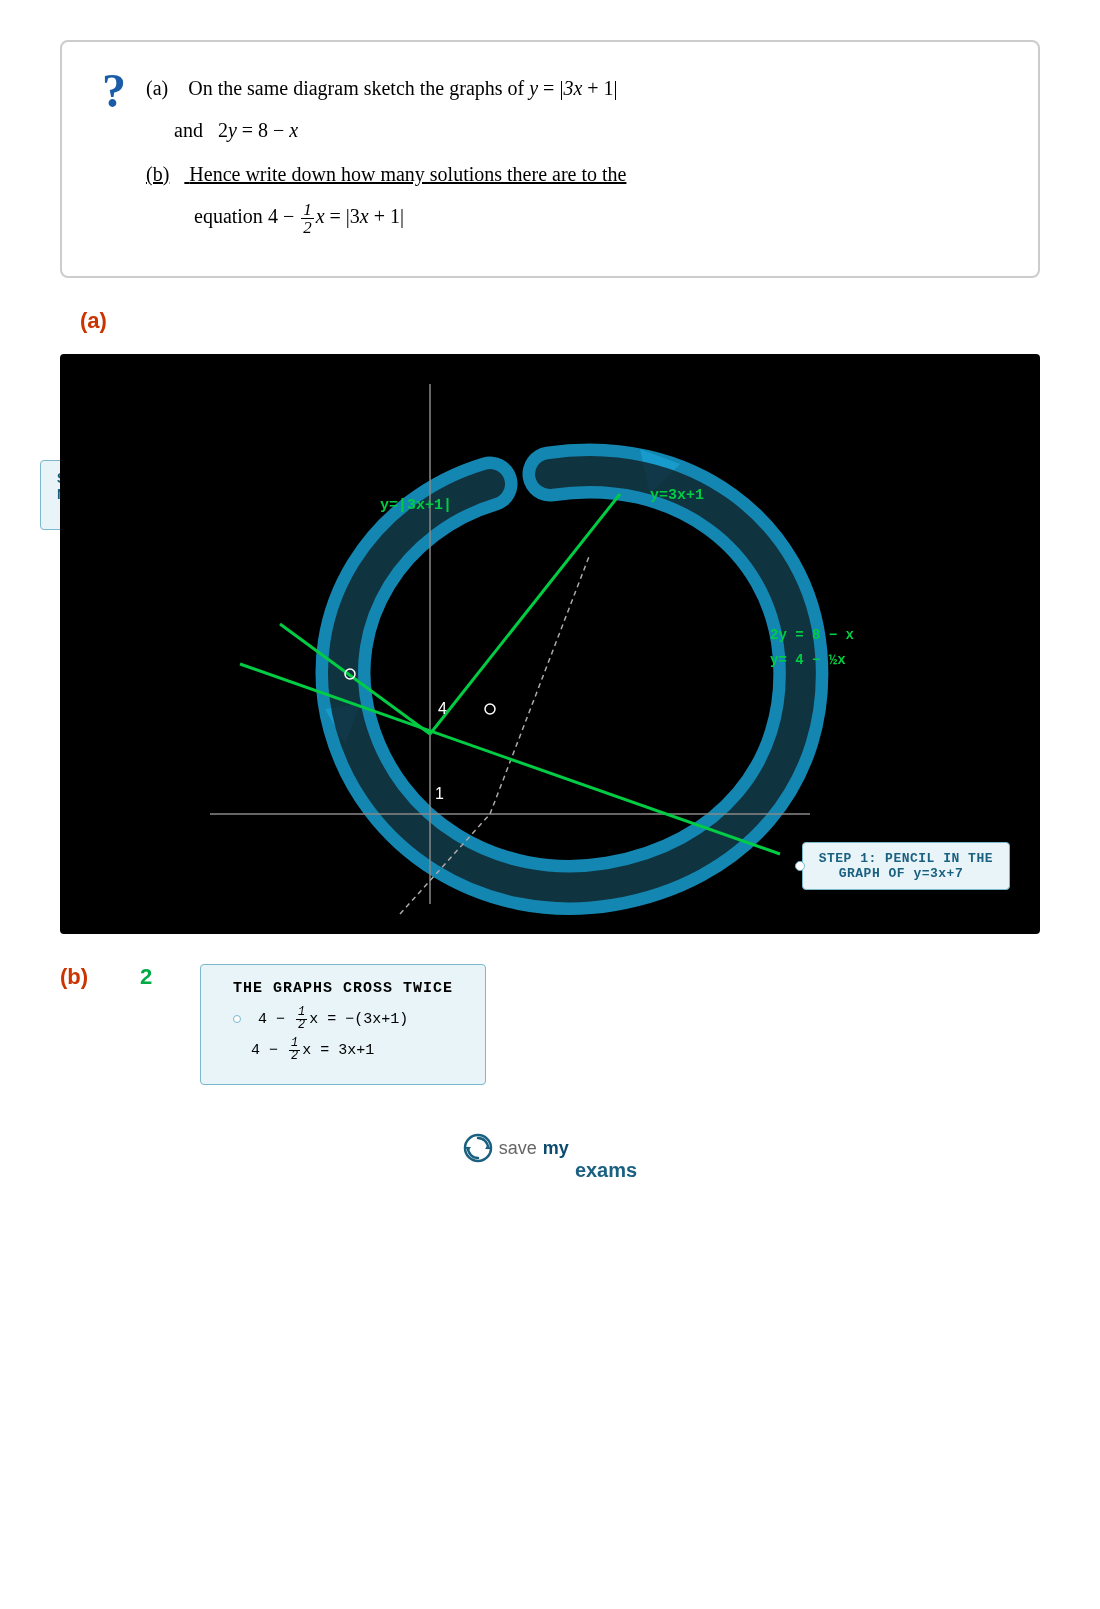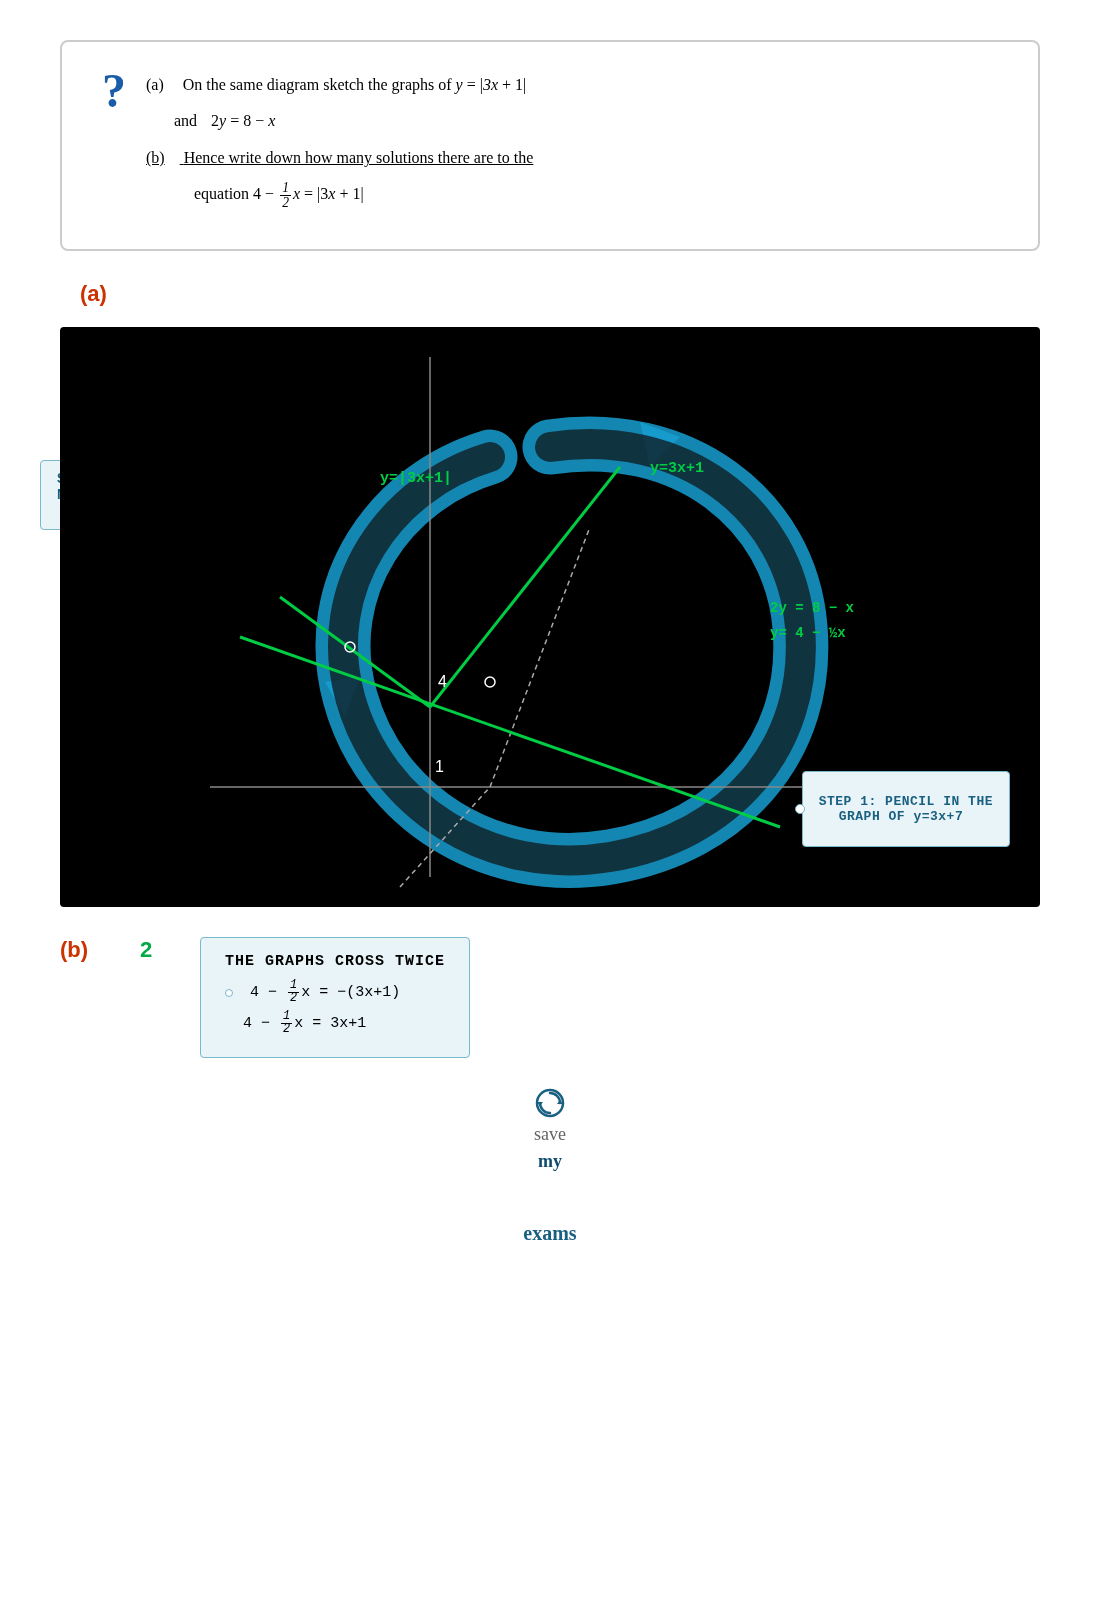--- a/index.html
+++ b/index.html
@@ -29,21 +29,21 @@
       font-size: 48px;
       color: #1a5ca8;
       font-weight: bold;
       line-height: 1;
       margin-top: -5px;
     }
     .question-content {
       flex: 1;
     }
     .question-part {
-      font-size: 16px;
+      font-size: 20px;
       margin-bottom: 10px;
       line-height: 1.6;
     }
     .question-part span {
       font-weight: normal;
     }
     .part-label {
       font-weight: bold;
       margin-right: 15px;
     }
@@ -100,26 +100,26 @@
     .graph-svg {
       position: absolute;
       top: 0; left: 0;
       width: 100%;
       height: 100%;
     }
 
     
     .step1-box {
       position: absolute;
-      bottom: 60px;
+      bottom: 44px;
       right: 30px;
       background: #e8f4f8;
       border: 1.5px solid #7ab8cc;
       border-radius: 4px;
-      padding: 22px 16px;
+      padding: 8px 16px;
       font-family: 'Courier New', monospace;
       font-size: 13px;
       color: #1a6080;
       font-weight: bold;
       letter-spacing: 0.5px;
     }
     .step1-box::before {
       content: '';
       position: absolute;
       left: -8px;
@@ -150,21 +150,21 @@
       color: #00aa44;
       font-size: 22px;
       font-weight: bold;
       font-family: Arial, sans-serif;
       min-width: 30px;
     }
     .solution-box {
       background: #e8f4f8;
       border: 1.5px solid #7ab8cc;
       border-radius: 4px;
-      padding: 15px 24px;
+      padding: 15px 32px;
       font-family: 'Courier New', monospace;
       font-size: 15px;
       color: #000;
     }
     .solution-box .cross-line {
       font-weight: bold;
       letter-spacing: 1px;
       margin-bottom: 10px;
       display: block;
     }
@@ -189,23 +189,22 @@
       margin: 30px 0 20px 0;
       display: flex;
       align-items: center;
       justify-content: center;
       gap: 8px;
     }
     .footer-logo {
       display: flex;
       align-items: center;
       gap: 6px;
-      font-family: Liberation Serif, serif;
+      font-family: Liberation Sans, sans-serif;
       font-size: 18px;
-      flex-direction: column;
     }
     .footer-save {
       color: #666;
       font-weight: normal;
     }
     .footer-my {
       color: #0c4a6e;
       font-weight: bold;
     }
     .footer-exams {

